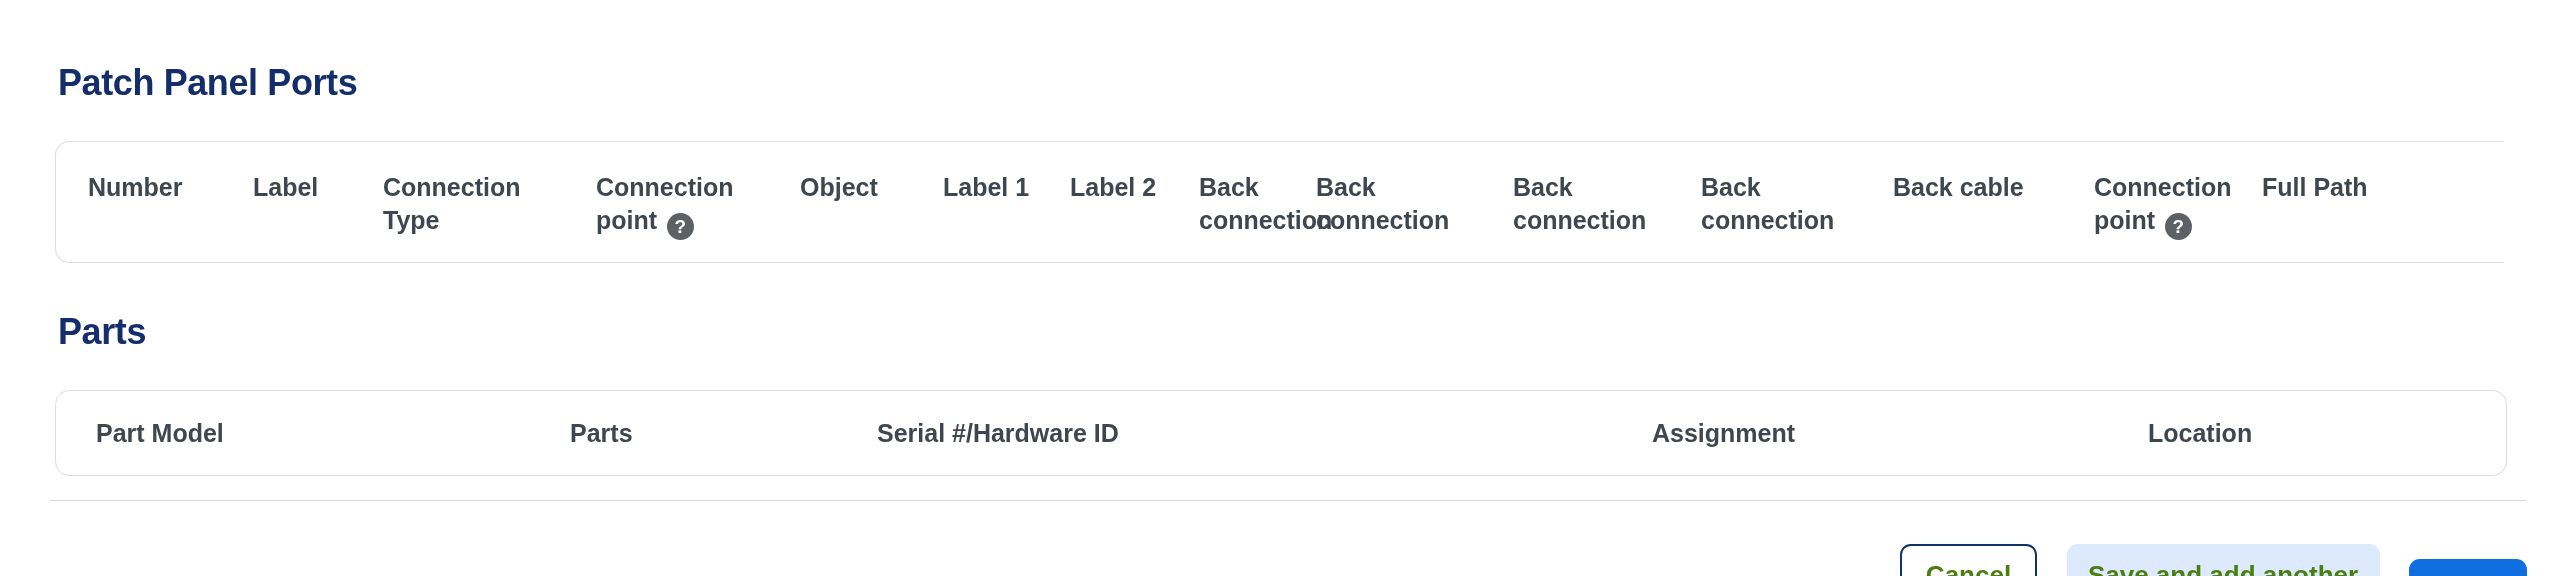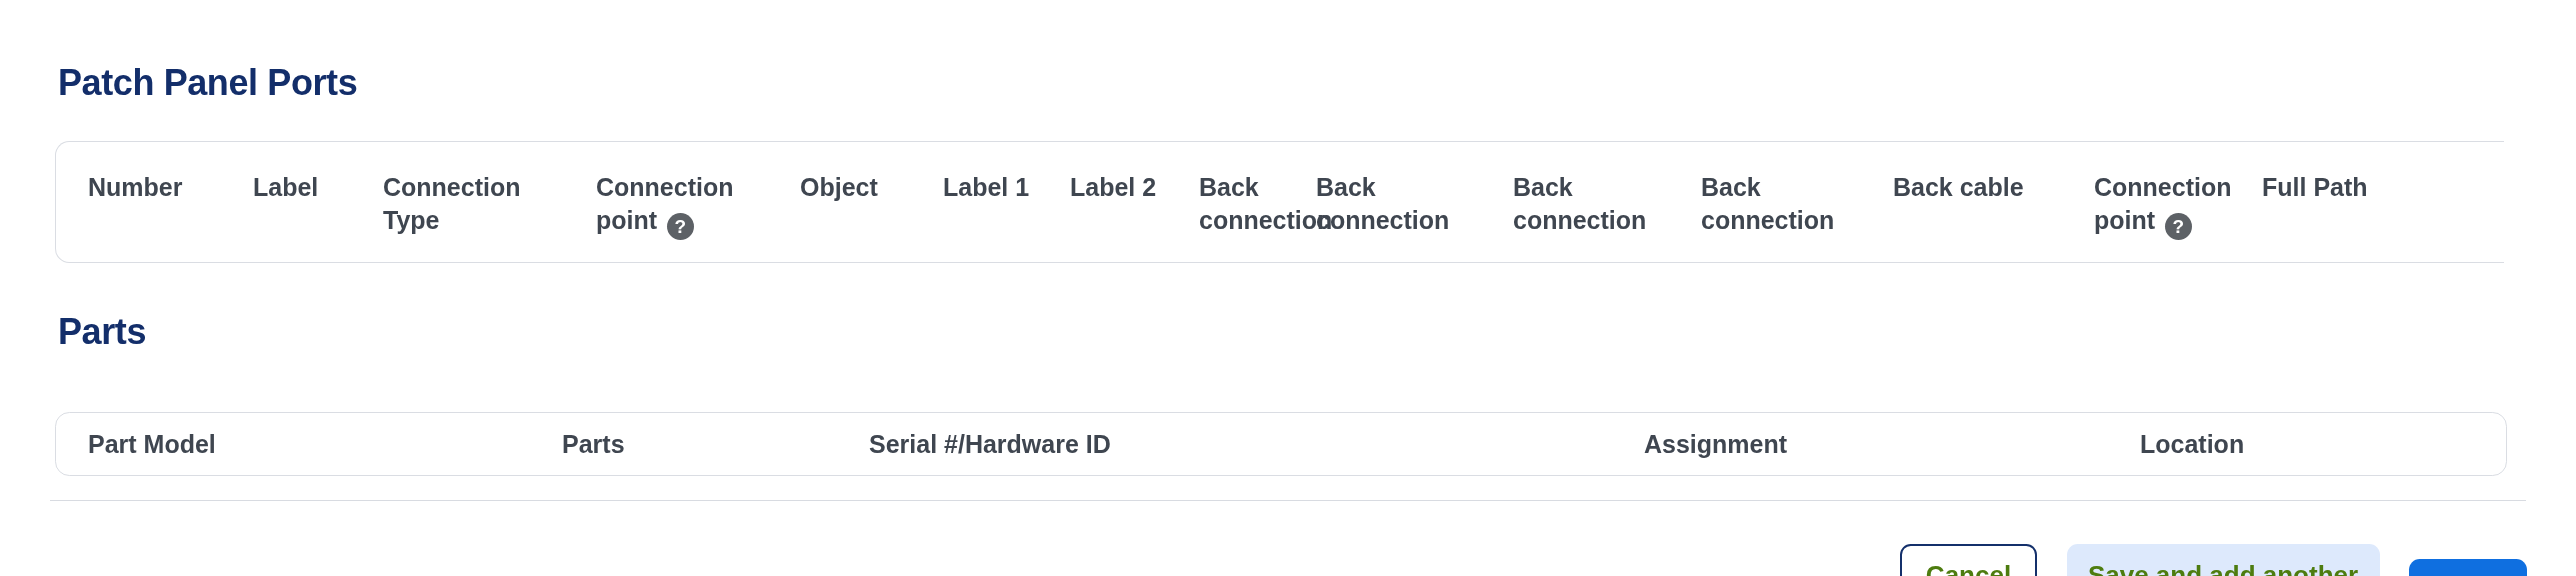--- a/index.html
+++ b/index.html
@@ -63,26 +63,26 @@
   .ports-row .th:nth-child(8){width:117px;}
   .ports-row .th:nth-child(9){width:197px;}
   .ports-row .th:nth-child(10){width:188px;}
   .ports-row .th:nth-child(11){width:192px;}
   .ports-row .th:nth-child(12){width:201px;}
   .ports-row .th:nth-child(13){width:168px;}
   .ports-row .th:nth-child(14){width:206px;}
   .ports-row .th:nth-child(15){width:143px;}
 
   .card-parts{
-    margin-top:61px;
+    margin-top:39px;
     width:2452px;
-    height:64px;
-    display:flex;
-    align-items:center;
-    padding-left:32px;
+    height:86px;
+    display:flex;
+    align-items:center;
+    padding-left:40px;
   }
   .parts-row{display:flex;flex-wrap:nowrap;align-items:center;width:100%;}
   .parts-row .th{padding-right:0;line-height:29px;}
   .parts-row .th:nth-child(1){width:474px;}
   .parts-row .th:nth-child(2){width:307px;}
   .parts-row .th:nth-child(3){width:775px;}
   .parts-row .th:nth-child(4){width:496px;}
   .parts-row .th:nth-child(5){width:268px;}
 
   .help-icon{

